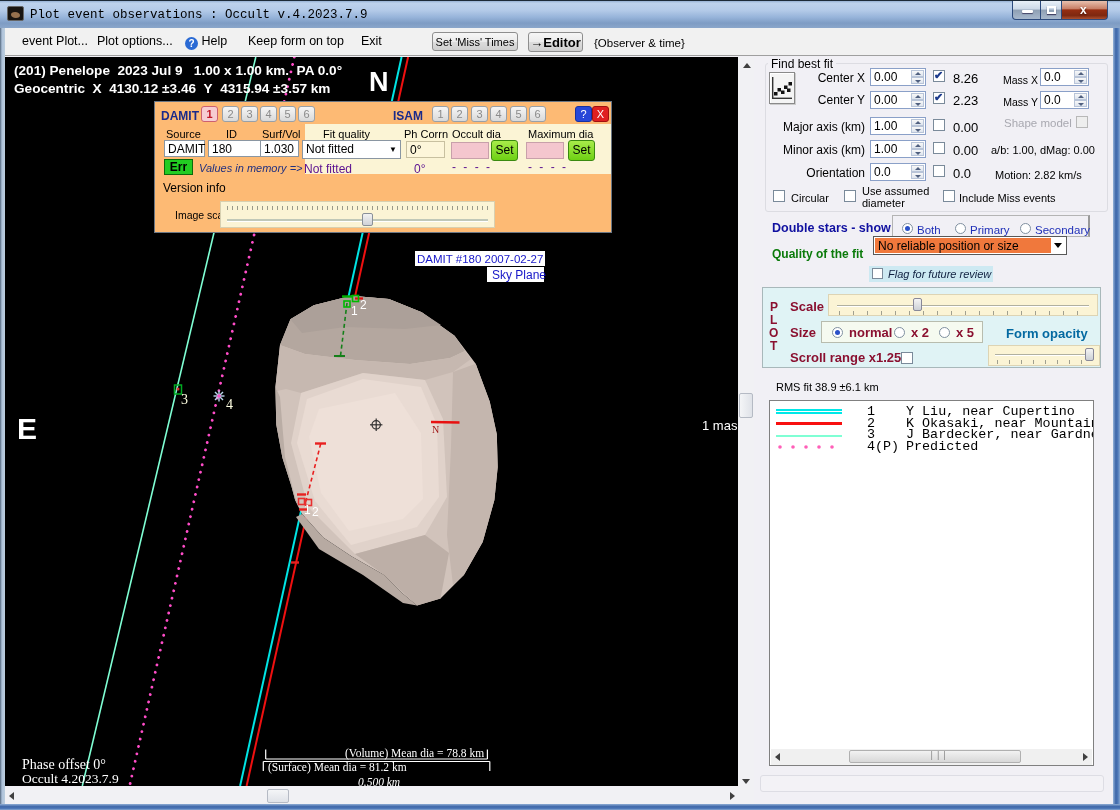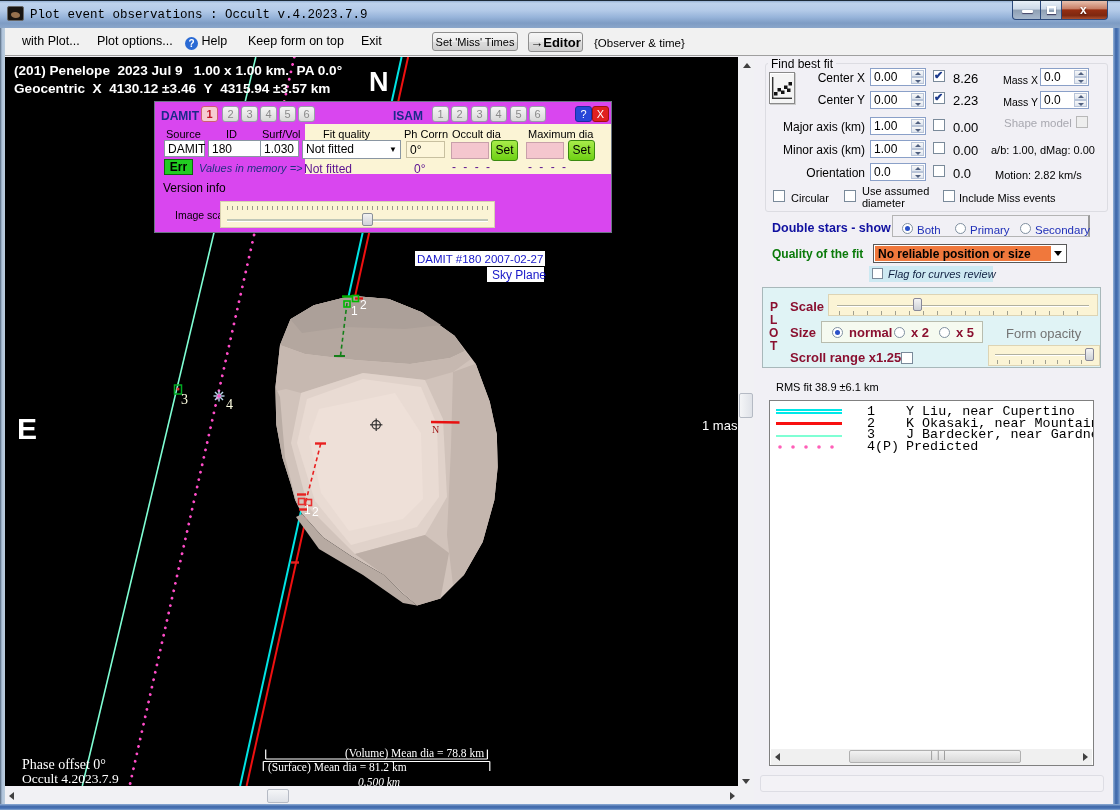--- a/index.html
+++ b/index.html
@@ -32,21 +32,21 @@
 
 #plot { left:5px; top:57px; width:733px; height:729px; background:#000; }
 
 #vscroll { left:738px; top:57px; width:16px; height:747px; background:#f1f1f4; }
 #vthumb { left:1px; top:336px; width:14px; height:25px; background:linear-gradient(90deg,#f4f5f7,#dfe2e8); border:1px solid #b5bac4; border-radius:2px; }
 #hscroll { left:5px; top:788px; width:733px; height:16px; background:#f1f1f4; }
 #hthumb { left:262px; top:1px; width:22px; height:14px; background:linear-gradient(180deg,#f4f5f7,#dfe2e8); border:1px solid #b5bac4; border-radius:2px; }
 
 #rpanel { left:754px; top:57px; width:359px; height:747px; background:#f1f0f5; font-size:12px; }
 
-#damit { left:154px; top:101px; width:458px; height:132px; background:#d946ef; border:1px solid #6a7684; font-size:11px; color:#000; }
+#damit { left:154px; top:101px; width:458px; height:132px; background:#fdba74; border:1px solid #6a7684; font-size:11px; color:#000; }
 .dlbl { position:absolute; font-weight:bold; color:#1a2a8a; }
 .dtxt { position:absolute; font-size:11px; }
 .nbtn { position:absolute; width:17px; height:16px; border:1px solid #98a0a8; border-radius:3px; text-align:center; line-height:14px; font-size:11px; color:#8a8a8a; background:linear-gradient(180deg,#f6f6f6,#d9d9d9); }
 .nbtn.on { background:#f6ccd2; border-color:#cc6070; color:#c01828; font-weight:bold; }
 #lcbtn { left:163px; top:2px; width:64px; height:19px; background:#c8ecf2; border:1px solid #5a6a9a; border-radius:3px; text-align:center; line-height:17px; font-size:11px; white-space:nowrap;margin-top:40px; }
 #dyellow { left:150px; top:22px; width:306px; height:50px; background:#fbf4d5; }
 .dbox { position:absolute; height:17px; background:#fff; border:1px solid #8a96a2; font-size:12px; padding:1px 0 0 3px; }
 .pinkbox { width:38px; height:17px; background:#f4c6ce; border:1px solid #c8a0aa; }
 .setbtn { width:27px; height:21px; background:linear-gradient(180deg,#a8ec4a,#6ed014); border:1px solid #3a8a10; border-radius:3px; text-align:center; line-height:19px; font-size:12px; color:#000; }
 #errbtn { left:9px; top:57px; width:29px; height:16px; background:#22cc22; border:1px solid #0a6a0a; text-align:center; line-height:14px; font-weight:bold; font-size:12px; }
@@ -71,21 +71,21 @@
 .cb.dis { background:#eee; border-color:#b8b8b8; }
 .radio { position:absolute; width:11px; height:11px; background:#fff; border:1px solid #8090a0; border-radius:50%; }
 .radio.on::before { content:""; position:absolute; left:2px; top:2px; width:5px; height:5px; border-radius:50%; background:#2a50c8; }
 #fbf-box { left:11px; top:6px; width:343px; height:149px; border:1px solid #dcdce2; border-radius:3px; }
 #fbf-lab { left:14px; top:0px; background:#f1f0f5; padding:0 3px; font-size:12px; }
 #iconbtn { left:15px; top:15px; width:26px; height:32px; background:#f4f4f4; border:1px solid #8a8a8a; box-shadow:inset 1px 1px 0 #fff, 1px 1px 0 #cccccc; }
 #dstars { left:18px; top:164px; font-size:12.5px; font-weight:bold; color:#1010a0; }
 #dsbox { left:138px; top:158px; width:198px; height:22px; border:1px solid #b4b4b4; border-right:2px solid #9a9a9a; }
 .navy { color:#2030b8; font-size:11.5px !important; }
 #quality { left:18px; top:190px; font-size:12px; font-weight:bold; color:#0a7a0a; }
-#combo { left:119px; top:187px; width:194px; height:19px; background:#fff; border:1px solid #585858;font-weight:bold; }
+#combo { left:119px; top:179px; width:194px; height:19px; background:#fff; border:1px solid #585858; }
 #combo .sel { position:absolute; left:1px; top:1px; width:176px; height:15px; background:#f0783c; font-size:12px; padding:1px 0 0 3px; color:#000; }
 #combo .ar { position:absolute; right:4px; top:6px; border-left:4px solid transparent; border-right:4px solid transparent; border-top:5px solid #000; }
 #flag { left:115px; top:209px; width:124px; height:16px; background:#cde9f2; }
 #flag i { font-style:italic; font-size:11px; position:absolute; left:19px; top:2px; color:#102040; white-space:nowrap; }
 #plotpanel { left:8px; top:230px; width:339px; height:81px; background:#e0f3f5; border:1px solid #a8b8ba; }
 .dred { color:#8a1030; font-weight:bold; }
 .ppl { position:absolute; font-size:13px; }
 .ysl { position:absolute; background:#fbf4d5; border:1px solid #ddd4b4; }
 .ysl .tr { position:absolute; height:2px; background:#b0b0a0; border-bottom:1px solid #fff; }
 .ysl .th { position:absolute; width:9px; height:13px; background:linear-gradient(180deg,#f4f4f4,#ccd0d6); border:1px solid #889; border-radius:2px; }
@@ -109,21 +109,21 @@
       <span style="position:absolute;left:9px;top:9px;width:11px;height:3px;background:#fff;box-shadow:0 1px 1px #446;border-radius:1px"></span>
     </div>
   <div id="btn-max" class="abs capbtn">
       <span style="position:absolute;left:6px;top:5px;width:9px;height:8px;border:2px solid #fff;box-shadow:0 1px 1px #446"></span>
     </div>
   <div id="btn-close" class="abs capbtn">
       <span class="capglyph" style="left:18px;top:2px;font-size:12px;text-shadow:0 1px 2px #401000">x</span>
     </div>
 </div>
 <div id="menubar" class="abs">
-  <span class="mi" style="left:17px">with Plot...</span>
+  <span class="mi" style="left:17px">event Plot...</span>
   <span class="mi" style="left:92px">Plot options...</span>
   <span class="mi" style="left:180px"><span style="display:inline-block;width:13px;height:13px;border-radius:50%;background:#2a6ad4;color:#fff;font-size:10px;font-weight:bold;text-align:center;line-height:13px;vertical-align:-2px">?</span> Help</span>
   <span class="mi" style="left:243px">Keep form on top</span>
   <span class="mi" style="left:356px">Exit</span>
   <div class="toolbtn" style="left:427px;top:4px;width:86px;height:19px;font-size:11px;line-height:18px">Set 'Miss' Times</div>
   <div class="toolbtn" style="left:523px;top:4px;width:55px;height:20px;font-size:13px;font-weight:bold;line-height:19px">→Editor</div>
   <span class="mi" style="left:589px;top:9px;font-size:11.5px">{Observer &amp; time}</span>
 </div>
 <div id="bord-left" class="abs"></div>
 <div id="plot" class="abs">
@@ -414,42 +414,42 @@
   <div class="rlab navy" style="left:216px;top:167px">Primary</div>
   <div class="radio" style="left:266px;top:166px"></div>
   <div class="rlab navy" style="left:281px;top:167px">Secondary</div>
   <div id="quality" class="abs">Quality of the fit</div>
   <div id="combo" class="abs">
       <span class="sel">No reliable position or size</span>
       <span class="ar"></span>
     </div>
   <div id="flag" class="abs">
       <span class="cb" style="left:3px;top:2px;width:11px;height:11px"></span>
-      <i>Flag for curves review</i>
+      <i>Flag for future review</i>
     </div>
   <div id="plotpanel" class="abs"></div>
   <div class="ppl dred" style="left:16px;top:243px;font-size:12px">P</div>
   <div class="ppl dred" style="left:16px;top:256px;font-size:12px">L</div>
   <div class="ppl dred" style="left:15px;top:269px;font-size:12px">O</div>
   <div class="ppl dred" style="left:16px;top:282px;font-size:12px">T</div>
   <div class="ppl dred" style="left:36px;top:242px">Scale</div>
   <div class="ysl" style="left:74px;top:237px;width:270px;height:22px">
     <div class="tr" style="left:8px;right:8px;top:10px"></div>
     <div class="ticks" style="left:10px;right:10px;top:16px;height:4px;background:repeating-linear-gradient(90deg,#a0a090 0 1px,transparent 1px 14px)"></div>
     <div class="th" style="left:84px;top:3px"></div>
   </div>
   <div class="ppl dred" style="left:36px;top:268px">Size</div>
   <div id="szbox" class="abs"></div>
   <div class="radio on" style="left:78px;top:270px"></div>
   <div class="ppl dred" style="left:95px;top:268px">normal</div>
   <div class="radio" style="left:140px;top:270px"></div>
   <div class="ppl dred" style="left:157px;top:268px">x 2</div>
   <div class="radio" style="left:185px;top:270px"></div>
   <div class="ppl dred" style="left:202px;top:268px">x 5</div>
-  <div class="ppl" style="left:252px;top:269px;font-weight:normal;color:#737373">Form opacity</div>
+  <div class="ppl" style="left:252px;top:269px;font-weight:bold;color:#0369a1">Form opacity</div>
   <div class="ppl dred" style="left:36px;top:293px">Scroll range x1.25</div>
   <div class="cb" style="left:147px;top:295px"></div>
   <div class="ysl" style="left:234px;top:288px;width:112px;height:21px">
     <div class="tr" style="left:6px;right:6px;top:8px"></div>
     <div class="ticks" style="left:8px;right:8px;top:14px;height:4px;background:repeating-linear-gradient(90deg,#a0a090 0 1px,transparent 1px 12px)"></div>
     <div class="th" style="left:96px;top:2px"></div>
   </div>
   <div id="rms" class="abs">RMS fit 38.9 ±6.1 km</div>
   <div id="legend" class="abs">
     <div class="lseg" style="top:8px;height:1.7px;background:#00e8e8"></div>

